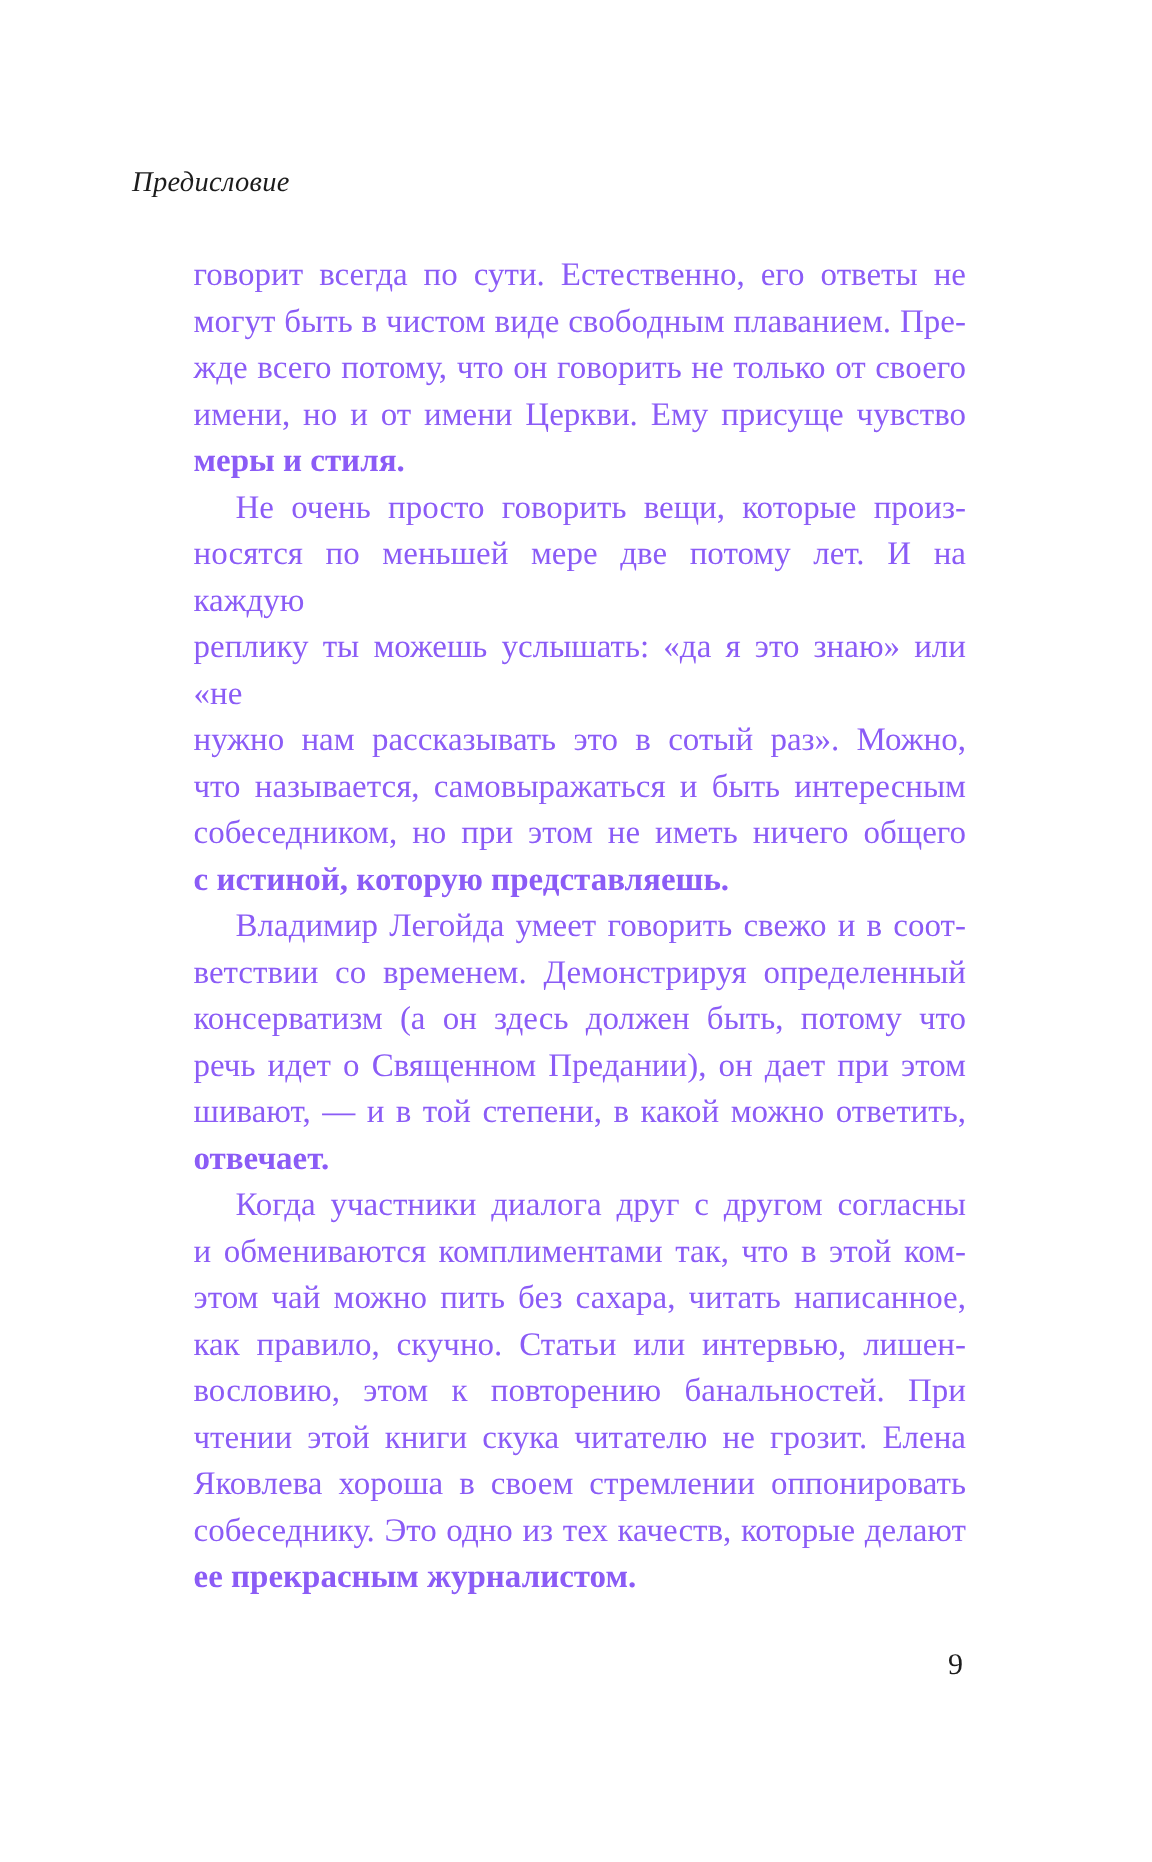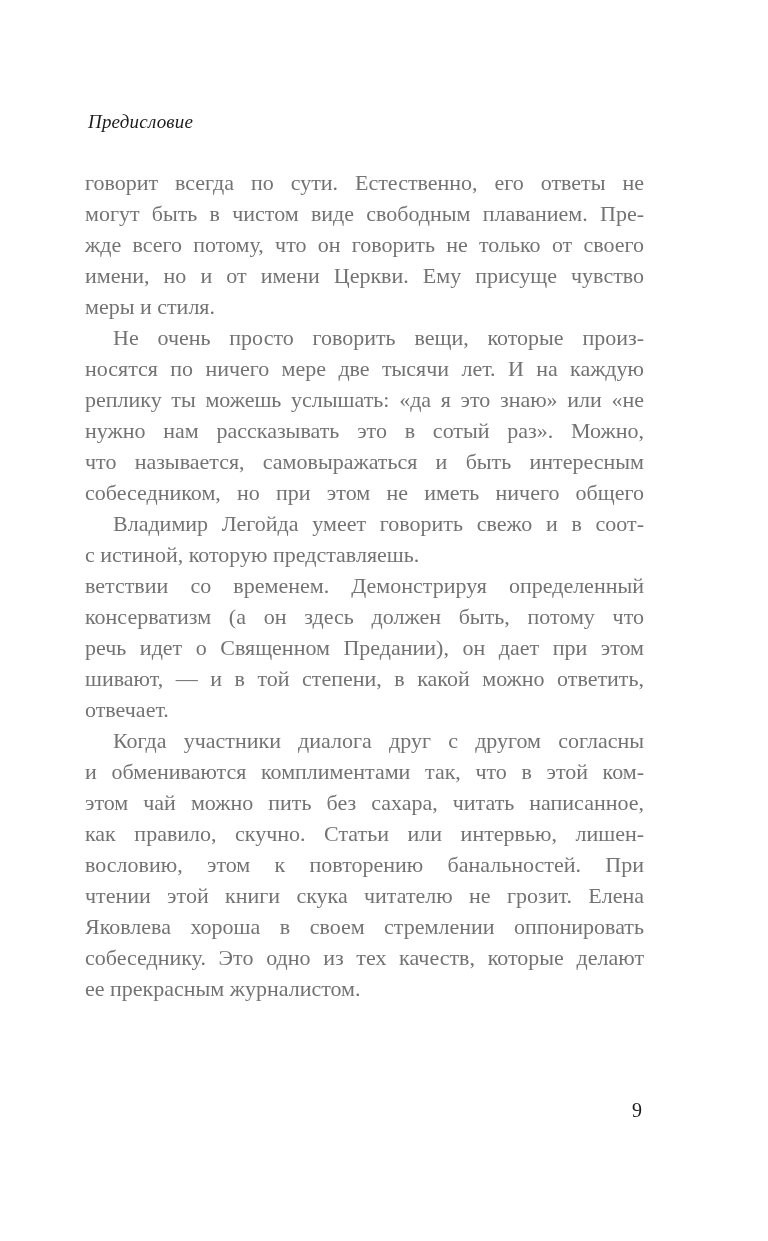--- a/index.html
+++ b/index.html
@@ -31,24 +31,26 @@
     left: 85px;
     top: 167px;
     width: 559px;
   }
   .body-text .line {
     font-size: 22px;
     line-height: 31px;
     text-align: justify;
     text-align-last: justify;
     white-space: normal;
-    color: #737373;
+    color: #8b5cf6;
+    margin-left: 44px;
   }
   .body-text .line.para-end {
     text-align-last: left;
+    font-weight: bold;
   }
   .body-text .line.indent {
     text-indent: 28px;
   }
   .page-number {
     position: absolute;
     left: 85px;
     top: 1097px;
     width: 557px;
     text-align: right;
@@ -63,27 +65,27 @@
 <div class="page">
   <div class="running-header">Предисловие</div>
 
   <div class="body-text">
       <div class="line">говорит всегда по сути. Естественно, его ответы не</div>
       <div class="line">могут быть в чистом виде свободным плаванием. Пре-</div>
       <div class="line">жде всего потому, что он говорить не только от своего</div>
       <div class="line">имени, но и от имени Церкви. Ему присуще чувство</div>
       <div class="line para-end">меры и стиля.</div>
       <div class="line indent">Не очень просто говорить вещи, которые произ-</div>
-      <div class="line">носятся по ничего мере две тысячи лет. И на каждую</div>
+      <div class="line">носятся по меньшей мере две потому лет. И на каждую</div>
       <div class="line">реплику ты можешь услышать: «да я это знаю» или «не</div>
       <div class="line">нужно нам рассказывать это в сотый раз». Можно,</div>
       <div class="line">что называется, самовыражаться и быть интересным</div>
       <div class="line">собеседником, но при этом не иметь ничего общего</div>
+      <div class="line para-end">с истиной, которую представляешь.</div>
       <div class="line indent">Владимир Легойда умеет говорить свежо и в соот-</div>
-      <div class="line para-end">с истиной, которую представляешь.</div>
       <div class="line">ветствии со временем. Демонстрируя определенный</div>
       <div class="line">консерватизм (а он здесь должен быть, потому что</div>
       <div class="line">речь идет о Священном Предании), он дает при этом</div>
       <div class="line">шивают, — и в той степени, в какой можно ответить,</div>
       <div class="line para-end">отвечает.</div>
       <div class="line indent">Когда участники диалога друг с другом согласны</div>
       <div class="line">и обмениваются комплиментами так, что в этой ком-</div>
       <div class="line">этом чай можно пить без сахара, читать написанное,</div>
       <div class="line">как правило, скучно. Статьи или интервью, лишен-</div>
       <div class="line">вословию, этом к повторению банальностей. При</div>

